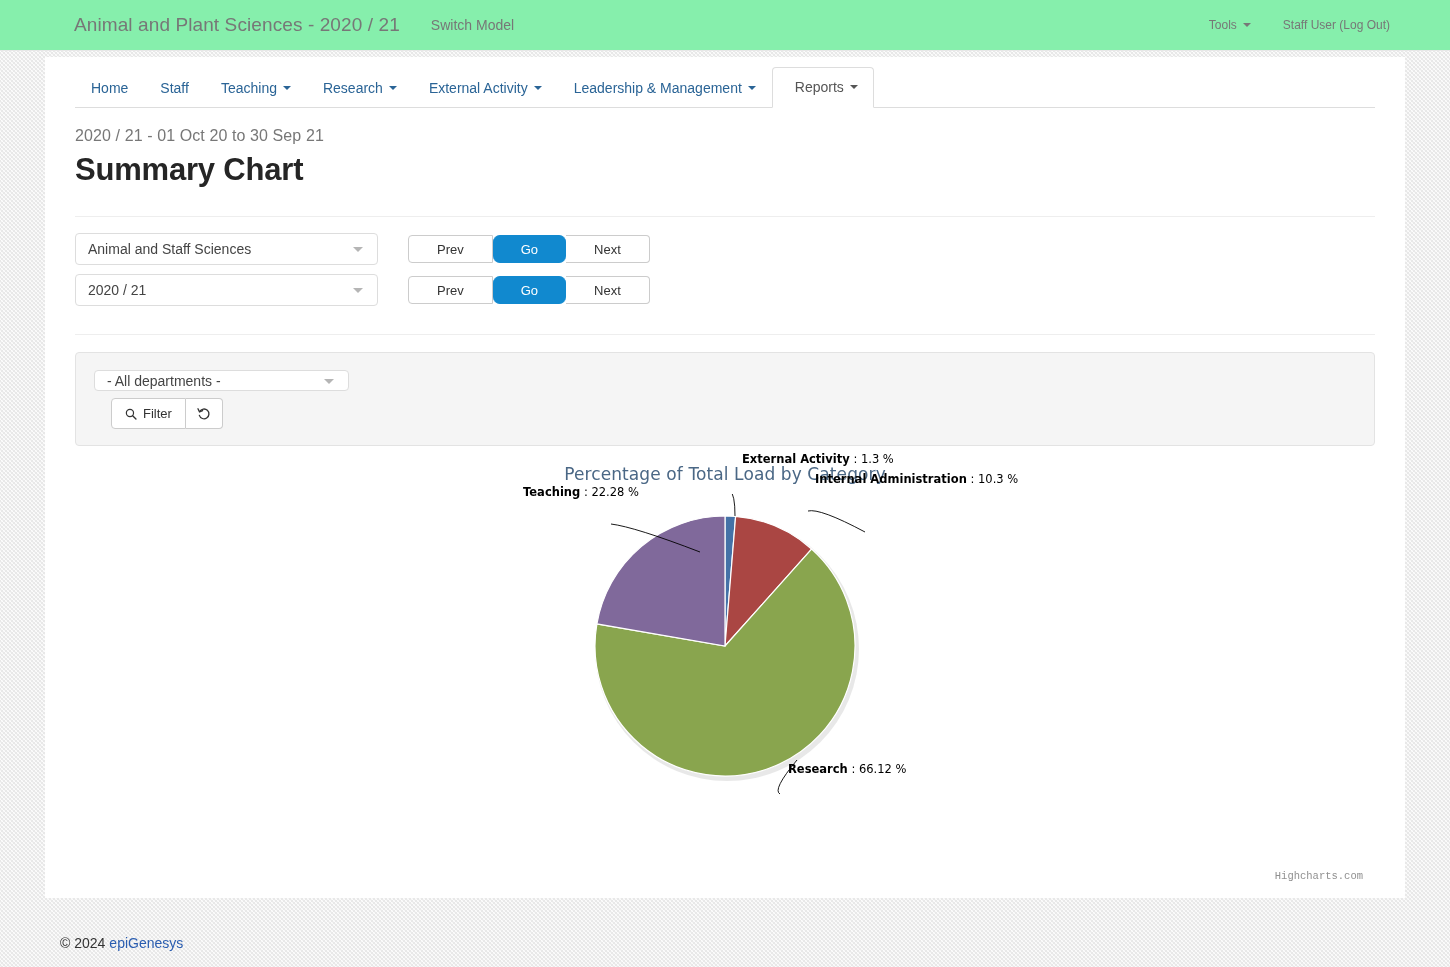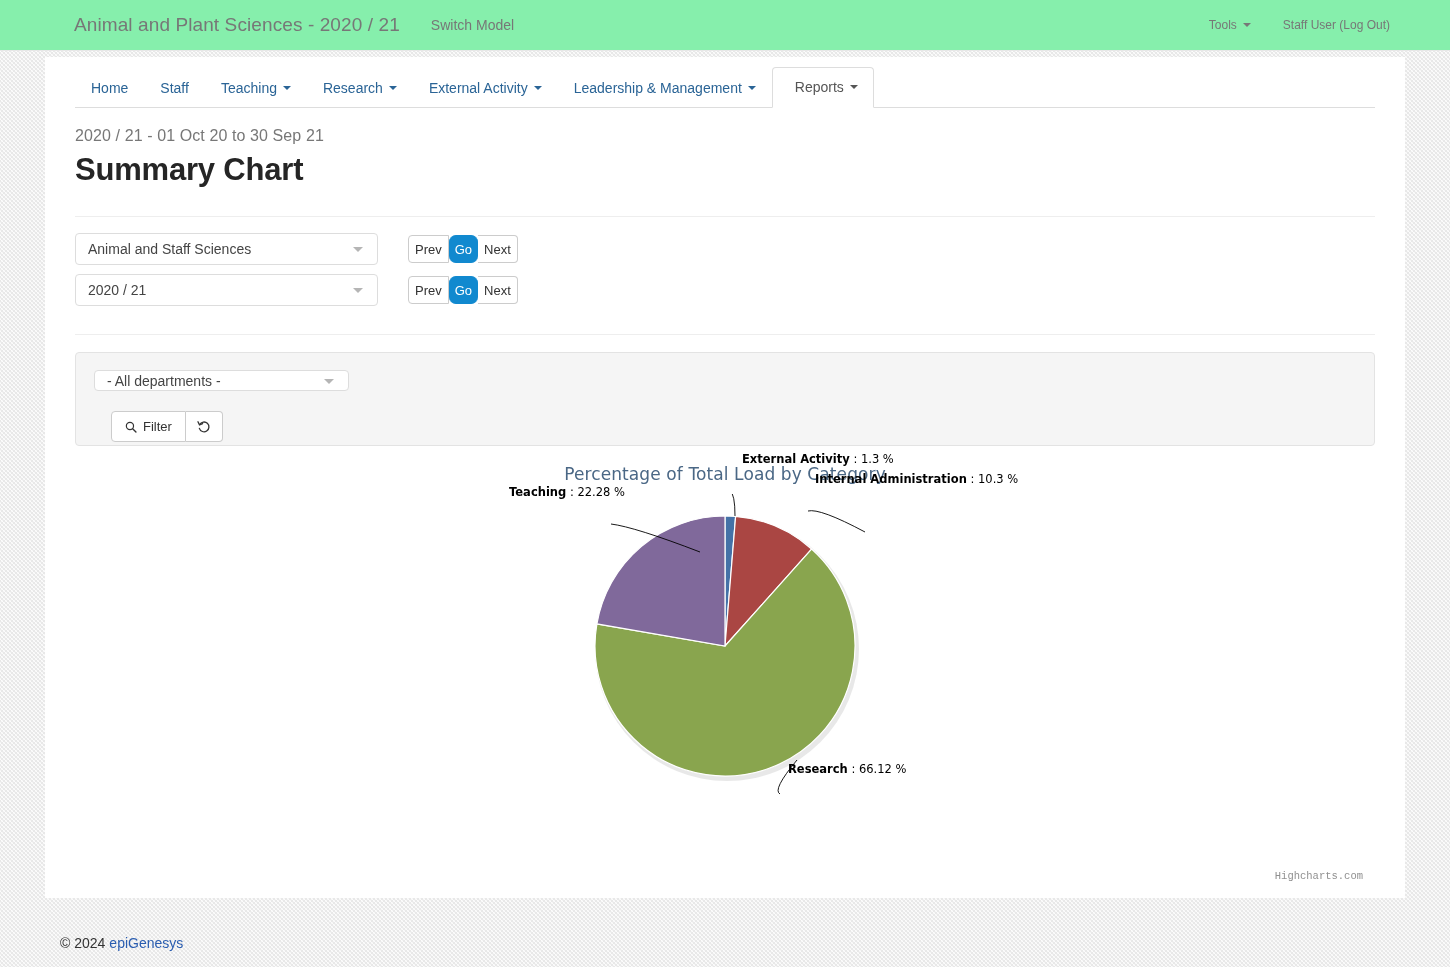--- a/index.html
+++ b/index.html
@@ -140,42 +140,42 @@
     border-right:5px solid transparent;
     border-top:5px solid #b5b5b5;
   }
   .btn-group { display:flex; margin-left:30px; }
   .btn {
     height:28px;
     border:1px solid #ccc;
     background:#fff;
     font-size:13px;
     color:#333;
-    padding:0 6px;
+    padding:0 28px;
     display:flex; align-items:center; justify-content:center;
     cursor:pointer;
     font-family:"Liberation Sans", sans-serif;
   }
   .btn-group .btn:first-child { border-radius:4px 0 0 4px; }
   .btn-group .btn:last-child  { border-radius:0 4px 4px 0; border-left:none; }
   .btn-group .btn.mid { border-left:none; border-right:none; }
   .btn.primary { background:#1189cf; border-color:#1189cf; color:#fff;border-radius:7px; }
 
   
   .filter-sep { border-top:1px solid #eee; margin-top:28px; }
   .filter-panel {
     margin-top:17px;
     background:#f5f5f5;
     border:1px solid #e3e3e3;
     border-radius:4px;
     padding:17px 18px 17px 18px;
     height:94px;
   }
   .filter-panel .select2 { width:255px; height:21px; }
-  .filter-btns { display:flex; margin-top:20px; margin-left:17px; }
+  .filter-btns { display:flex; margin-top:7px; margin-left:17px; }
   .filter-btns .btn { height:31px; padding:0 13px; }
   .filter-btns .btn:first-child { border-radius:4px 0 0 4px; }
   .filter-btns .btn:last-child { border-radius:0 4px 4px 0; border-left:none; padding:0 11px; }
   .icon-search { margin-right:6px; display:inline-flex; }
   .icon-reset { display:inline-flex; }
 
   
   #chart-area { position:relative; height:400px; margin-top:18px; }
   .chart-title {
     text-align:center;
@@ -326,21 +326,21 @@
         <path d="M 650 152 L 650 22 A 130 130 0 0 1 660.6067795038605 22.433429355576123 Z" fill="#4572A7" stroke="#ffffff" stroke-width="1.2"></path>
         <path d="M 650 152 L 660.6067795038605 22.433429355576123 A 130 130 0 0 1 736.5815427664527 55.02765109485635 Z" fill="#AA4643" stroke="#ffffff" stroke-width="1.2"></path>
         <path d="M 650 152 L 736.5815427664527 55.02765109485635 A 130 130 0 1 1 521.8938849010478 129.89065188084433 Z" fill="#89A54E" stroke="#ffffff" stroke-width="1.2"></path>
         <path d="M 650 152 L 521.8938849010478 129.89065188084433 A 130 130 0 0 1 650 22 Z" fill="#80699B" stroke="#ffffff" stroke-width="1.2"></path>
         <path d="M 536 30 Q 560 33 625 58" fill="none" stroke="#000" stroke-width="0.9"></path>
         <path d="M 655 -3 Q 660 0 660 22" fill="none" stroke="#000" stroke-width="0.9"></path>
         <path d="M 733 17 Q 745 14 790 38" fill="none" stroke="#000" stroke-width="0.9"></path>
         <path d="M 705 300 Q 697 296 722 266" fill="none" stroke="#000" stroke-width="0.9"></path>
       </svg>
 
-    <div class="pie-label" style="left:434px; top:21px;">
+    <div class="pie-label" style="left:448px; top:21px;">
       <b>Teaching</b><span class="sep"> : </span><span>22.28 %</span>
     </div>
     <div class="pie-label" style="left:667px; top:-12px;">
       <b>External Activity</b><span class="sep"> : </span><span>1.3 %</span>
     </div>
     <div class="pie-label" style="left:740px; top:8px;">
       <b>Internal Administration</b><span class="sep"> : </span><span>10.3 %</span>
     </div>
     <div class="pie-label" style="left:713px; top:298px;">
       <b>Research</b><span class="sep"> : </span><span>66.12 %</span>

